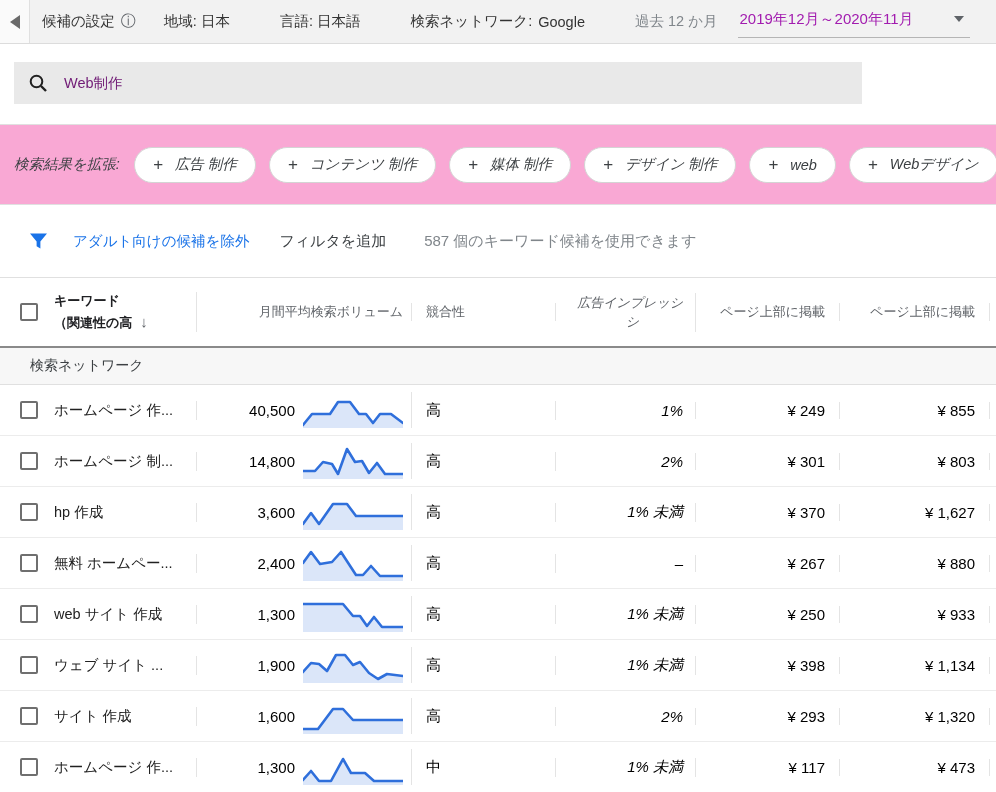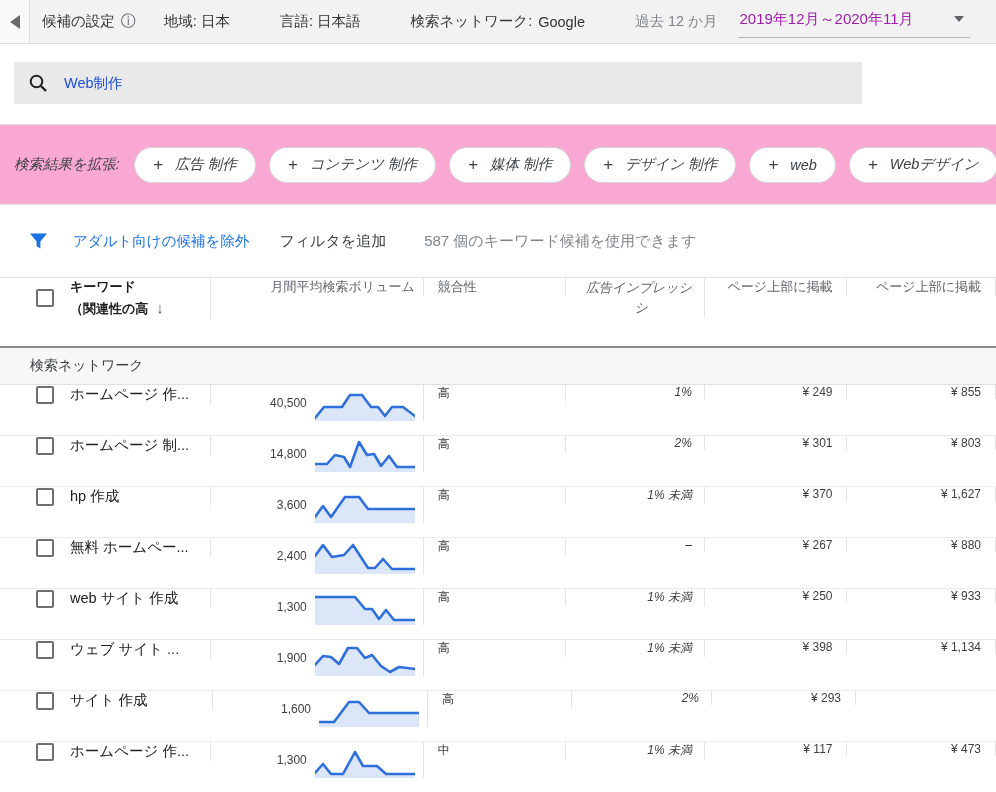--- a/index.html
+++ b/index.html
@@ -16,61 +16,61 @@
   .info-glyph { font-size:15px; color:#5f6368; font-style:normal; }
   .tb-gap { width:38px; }
   .muted { color:#80868b; }
   .date-wrap { display:flex; align-items:center; gap:40px; border-bottom:1px solid #b5b5b5; padding:4px 6px 8px 2px; margin-left:14px; }
   .date-text { font-size:15px; color:#a21caf; }
   .caret-down { width:0; height:0; border-left:5px solid transparent; border-right:5px solid transparent; border-top:6px solid #5f6368; }
 
   
   .search-section { height:81px; border-bottom:1px solid #e0e0e0; padding:18px 0 0 14px; background:#fff; }
   .search-box { width:848px; height:42px; background:#e9e9e9; display:flex; align-items:center; padding:0 14px; gap:16px; }
-  .search-text { font-size:14.5px; color:#1d4ed8; }
+  .search-text { font-size:14.5px; color:#701a75; }
 
   
   .expand-section { height:80px; border-bottom:1px solid #e0e0e0; display:flex; align-items:center; padding-left:14px; gap:14px; background:#f9a8d4;font-style:italic; }
   .expand-label { font-size:14.5px; color:#3c4043; white-space:nowrap; }
   .chips { display:flex; gap:13px; align-items:center; overflow:hidden; flex:1; }
   .chip { height:36px; border:1px solid #d4d4d4; border-radius:18px; background:#fff; display:flex; align-items:center; gap:12px; padding:0 18px; cursor:pointer; white-space:nowrap; }
   .chip-plus { font-size:17px; color:#3c4043; }
   .chip-label { font-size:14.5px; color:#3c4043; }
 
   
   .filter-section { height:72px; display:flex; align-items:center; padding-left:30px; background:#fff; }
   .funnel { width:17px; height:16px; margin-right:26px; }
   .filter-link { font-size:14.5px; color:#1a73e8; cursor:pointer; margin-right:30px; }
   .add-filter { font-size:15px; color:#3c4043; cursor:pointer; margin-right:38px; }
   .avail-text { font-size:15px; color:#80868b; }
 
   
   .tbl { width:996px; }
-  .tr { display:flex; align-items:flex-start;padding-left:16px; }
+  .tr { display:flex; align-items:center; }
   .col { border-right:1px solid #e4e4e4; display:flex; align-items:center; }
   .col-kw   { width:197px; padding-left:20px; gap:16px; }
   .col-vol  { width:215px; justify-content:flex-end; padding-right:8px; gap:8px; }
   .col-comp { width:144px; padding-left:14px; }
   .col-impr { width:140px; justify-content:flex-end; padding-right:12px;font-style:italic; }
   .col-low  { width:144px; justify-content:flex-end; padding-right:14px; }
   .col-high { width:150px; justify-content:flex-end; padding-right:14px; }
   .col-sliver { flex:1; border-right:none; }
 
   .thead { height:71px; border-top:1px solid #e0e0e0; border-bottom:2px solid #8a8a8a; }
   .thead .col { font-size:13px; color:#5f6368; }
   .th-kw-text { font-weight:bold; color:#202124; line-height:1.45; }
   .sort-arrow { font-size:15px; color:#5f6368; margin-left:8px; }
   .th-right { text-align:right; line-height:1.5; }
   .impr-l2 { display:block; margin-right:44px; }
 
   .section-row { height:37px; background:#f7f7f7; border-bottom:1px solid #e0e0e0; display:flex; align-items:center; padding-left:30px; font-size:14px; color:#3c4043; }
 
   .data-row { height:51px; border-bottom:1px solid #ececec; background:#fff; }
   .kw-text { font-size:14.5px; color:#212121; white-space:nowrap; overflow:hidden; }
-  .num { font-size:12px; color:#404040; }
+  .num { font-size:15px; color:#000000; }
   .checkbox { width:18px; height:18px; border:2px solid #6f6f6f; border-radius:2px; background:#fff; flex:none; cursor:pointer; }
   .spark { width:100px; height:36px; flex:none; }
 </style>
 </head>
 <body>
 
 <div class="topbar">
   <div class="back-cell">
     <div class="back-arrow"></div>
   </div>
@@ -352,20 +352,23 @@
     </div>
     <div class="col col-comp">
           <span class="num">高</span>
         </div>
     <div class="col col-impr">
           <span class="num">2%</span>
         </div>
     <div class="col col-low">
           <span class="num">¥ 293</span>
         </div>
+    <div class="col col-high">
+          <span class="num">¥ 1,320</span>
+        </div>
     <div class="col col-sliver"></div>
   </div>
 
   <div class="tr data-row">
     <div class="col col-kw">
       <div class="checkbox"></div>
       <span class="kw-text">ホームページ 作...</span>
     </div>
     <div class="col col-vol">
       <span class="num">1,300</span>

